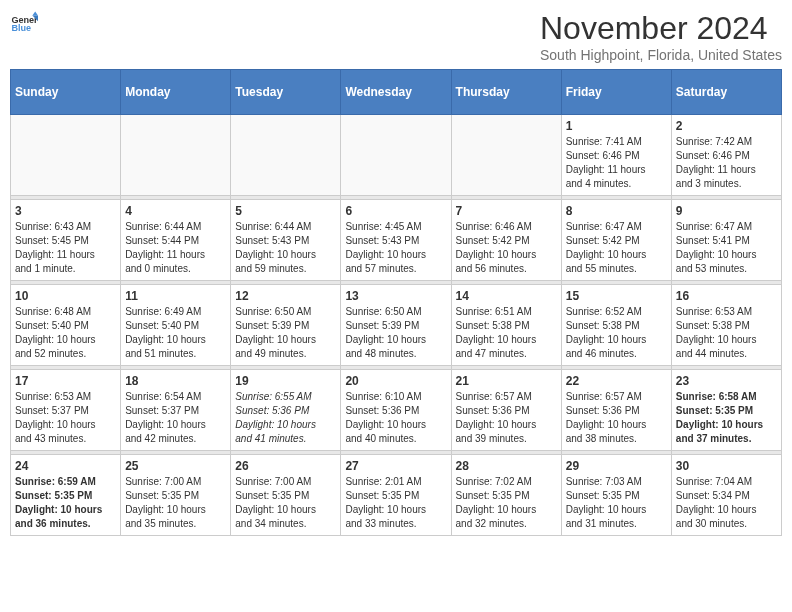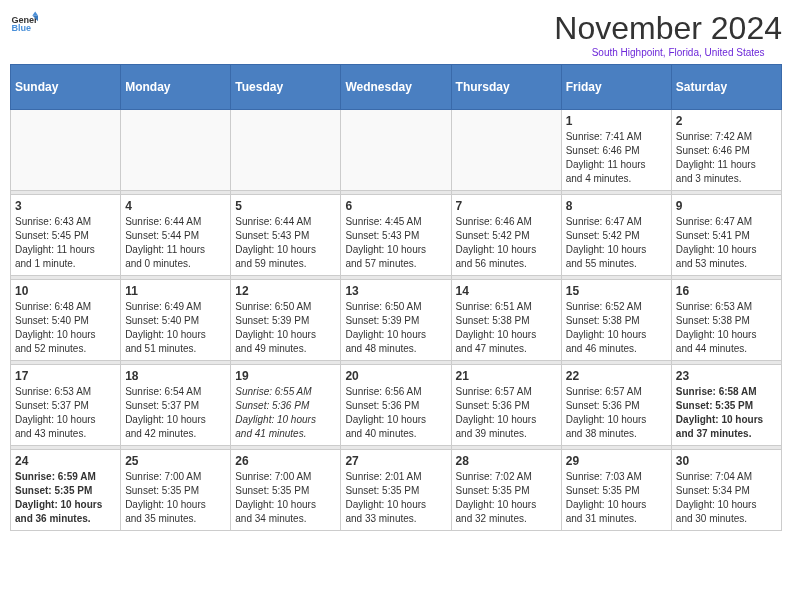--- a/index.html
+++ b/index.html
@@ -19,31 +19,30 @@
     .logo-area {
       display: flex;
       align-items: center;
       gap: 4px;
     }
     .logo-icon {
       width: 28px;
       height: 28px;
     }
     .title-area {
-      text-align: center;
+      text-align: left;
     }
     .month-title {
       font-size: 32px;
       font-weight: normal;
       color: #333;
     }
     .subtitle {
-      font-size: 10px;
-      color: #6d28d9;
-      margin-left: 20px;
+      font-size: 14px;
+      color: #737373;
     }
     .calendar {
       width: 100%;
       border-collapse: collapse;
       table-layout: fixed;
     }
     .calendar thead tr th {
       background-color: #4a7fc1;
       color: #fff;
       font-size: 12px;
@@ -282,21 +281,21 @@
         </td>
         <td>
           <span class="day-number">19</span>
           <div class="day-info" style="white-space: pre-line; font-style: italic;">Sunrise: 6:55 AM
 Sunset: 5:36 PM
 Daylight: 10 hours
 and 41 minutes.</div>
         </td>
         <td>
           <span class="day-number">20</span>
-          <div class="day-info" style="white-space: pre-line;">Sunrise: 6:56 AM
+          <div class="day-info" style="white-space: pre-line;">Sunrise: 6:10 AM
 Sunset: 5:36 PM
 Daylight: 10 hours
 and 40 minutes.</div>
         </td>
         <td>
           <span class="day-number">21</span>
           <div class="day-info" style="white-space: pre-line;">Sunrise: 6:57 AM
 Sunset: 5:36 PM
 Daylight: 10 hours
 and 39 minutes.</div>

